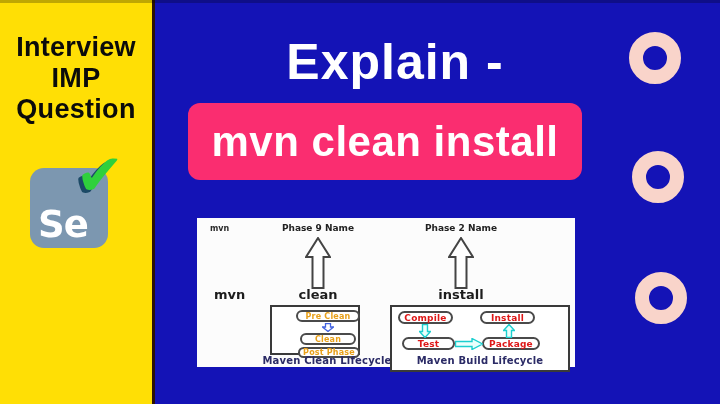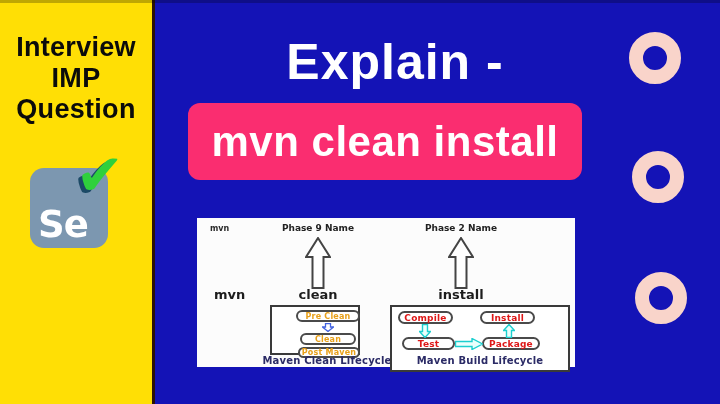--- a/index.html
+++ b/index.html
@@ -108,21 +108,21 @@
     <div class="abs mvn-big">mvn</div>
     <div class="abs cmd-label cmd-clean">clean</div>
     <div class="abs cmd-label cmd-install">install</div>
 
     <div class="abs lc-box clean-box">
       <div class="pill orange" style="left:24px; top:3px;  width:64px; height:12px;">Pre Clean</div>
       <svg style="position:absolute; left:50px; top:16px;" width="12" height="9" viewBox="0 0 12 9">
         <polygon points="3.5,0.5 8.5,0.5 8.5,4 11.5,4 6,8.5 0.5,4 3.5,4" fill="#ffffff" stroke="#4363e0" stroke-width="1.3"></polygon>
       </svg>
       <div class="pill orange" style="left:28px; top:26px; width:56px; height:12px;">Clean</div>
-      <div class="pill orange" style="left:26px; top:40px; width:62px; height:11px;">Post Maven</div>
+      <div class="pill orange" style="left:26px; top:40px; width:62px; height:11px;">Post Phase</div>
     </div>
     <div class="abs caption clean-caption">Maven Clean Lifecycle</div>
 
     <div class="abs lc-box build-box">
       <div class="pill red" style="left:6px;  top:4px;  width:55px; height:13px; font-size:9px;">Compile</div>
       <div class="pill red" style="left:88px; top:4px;  width:55px; height:13px; font-size:9px;">Install</div>
       <div class="pill red" style="left:10px; top:30px; width:53px; height:13px; font-size:9px;">Test</div>
       <div class="pill red" style="left:90px; top:30px; width:58px; height:13px; font-size:9px;">Package</div>
 
       <svg style="position:absolute; left:27px; top:17px;" width="12" height="14" viewBox="0 0 12 14">

